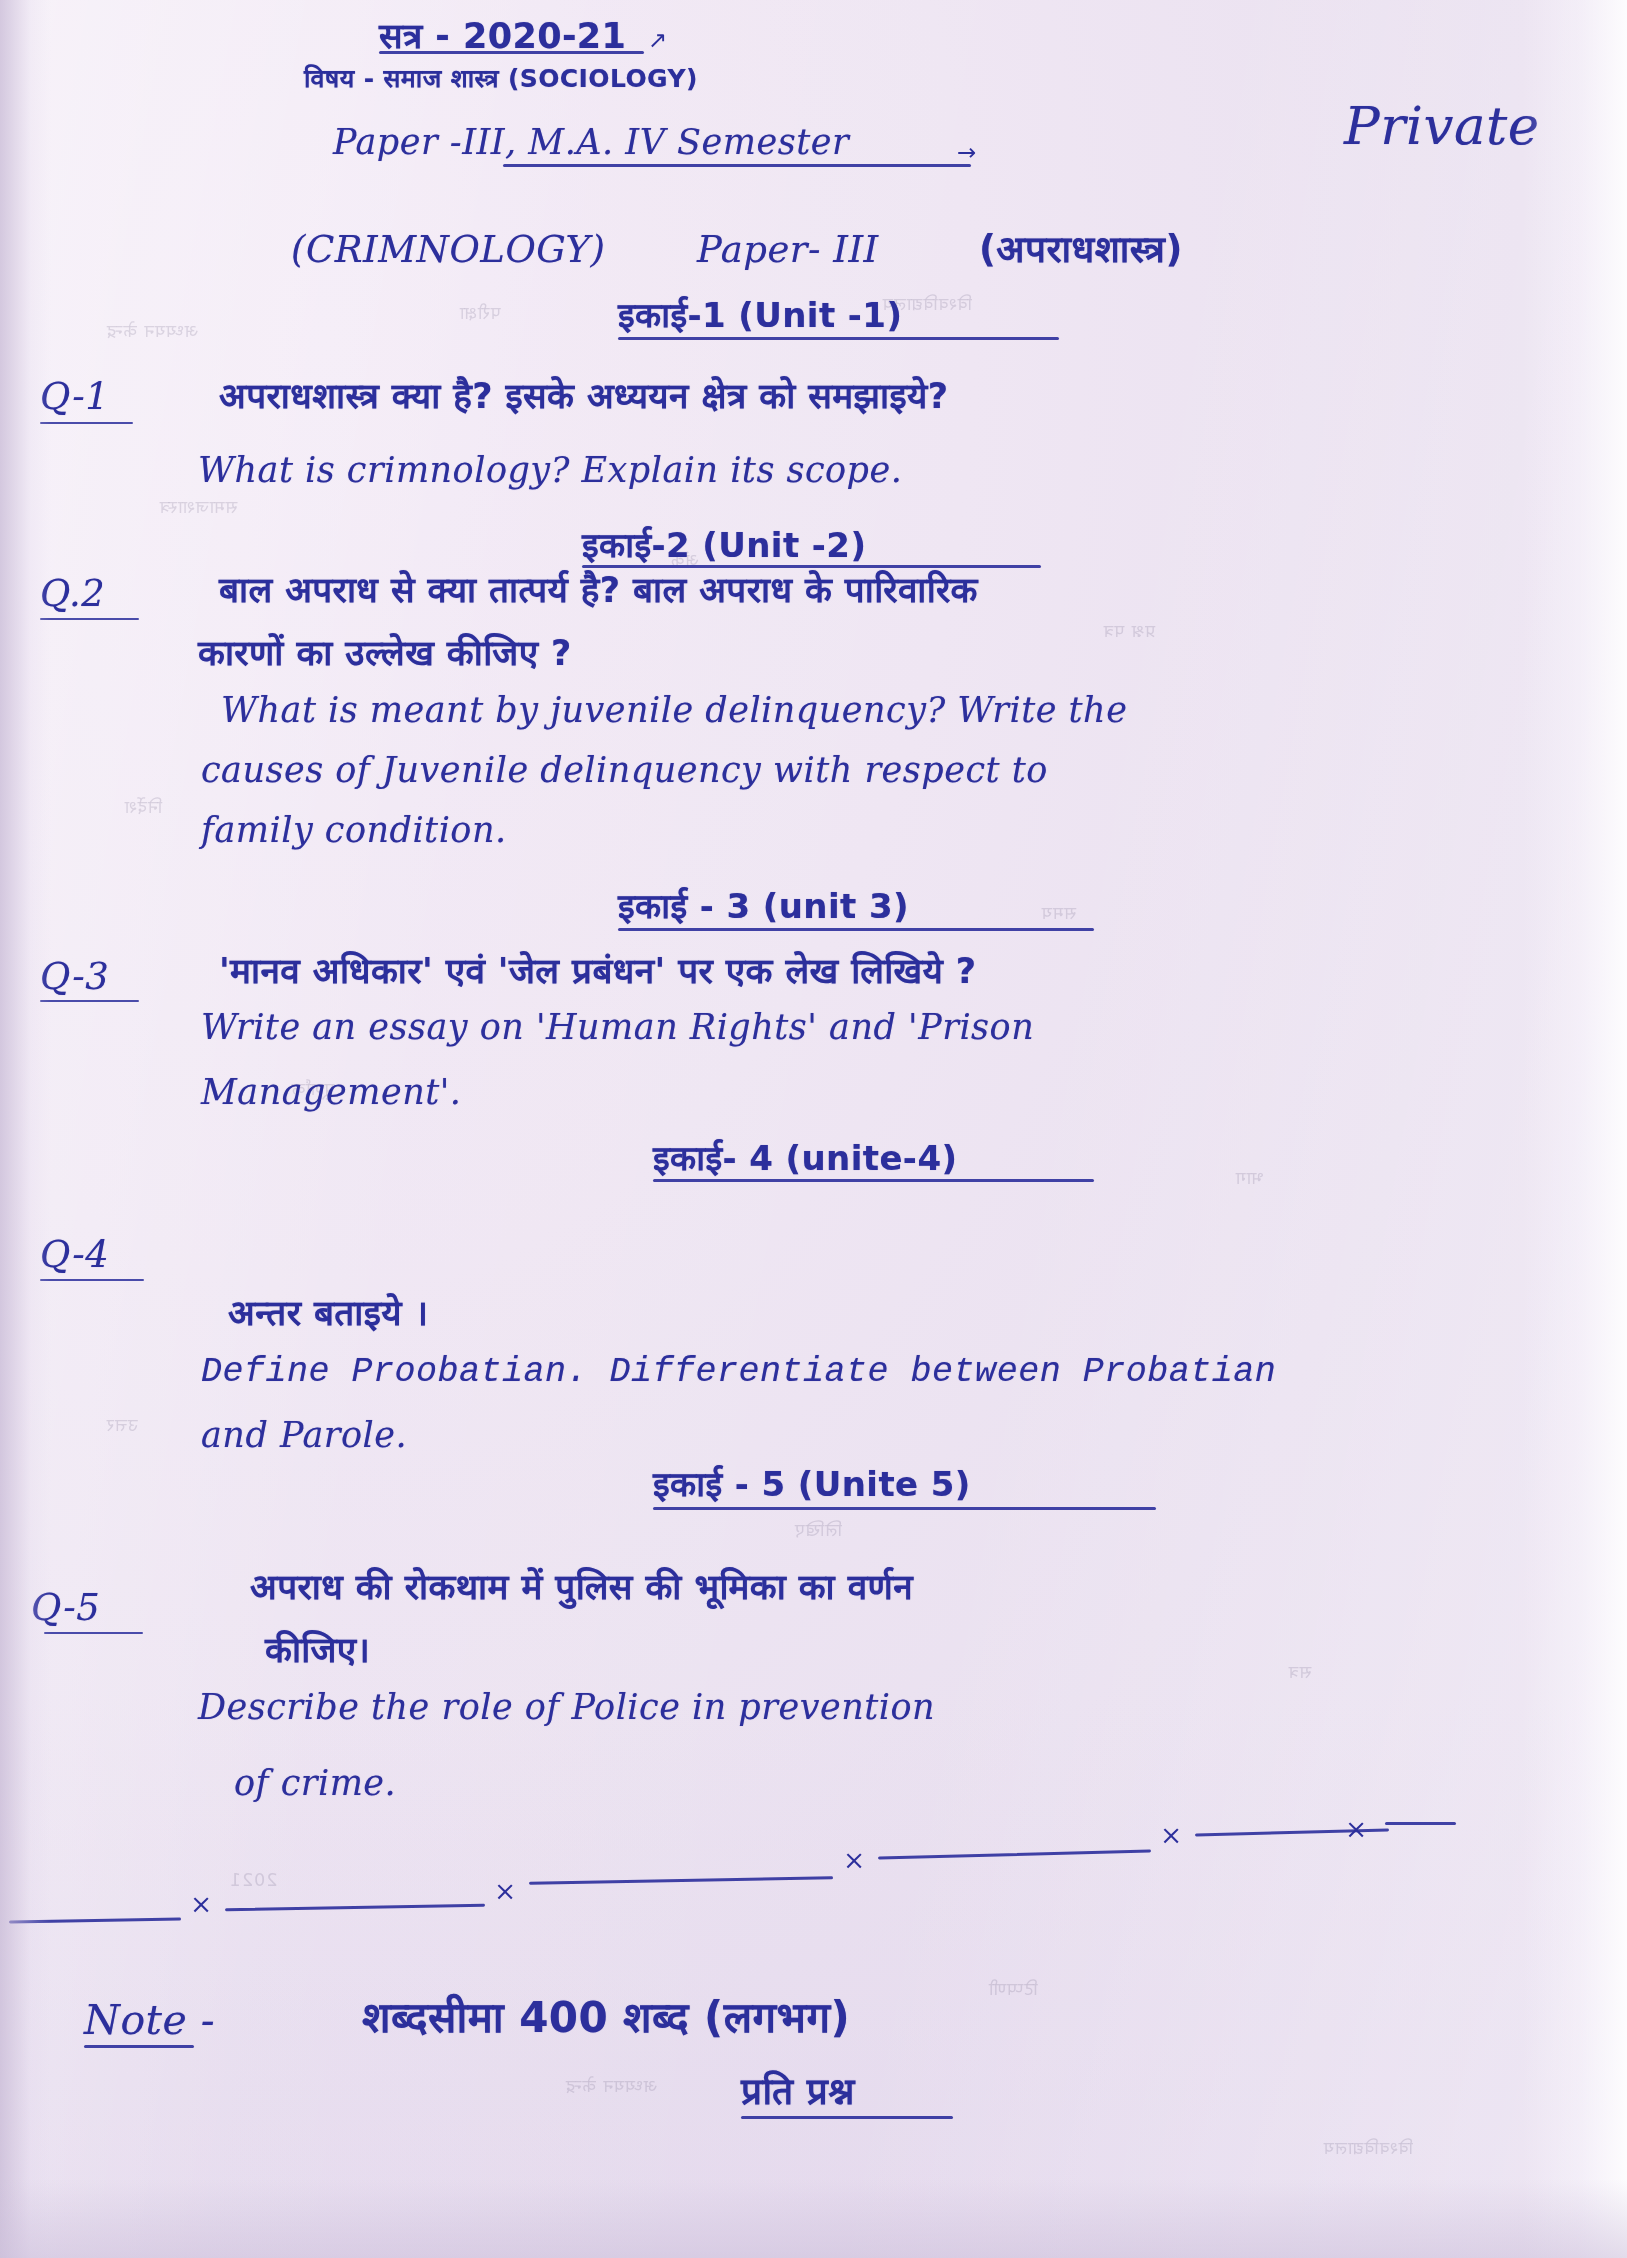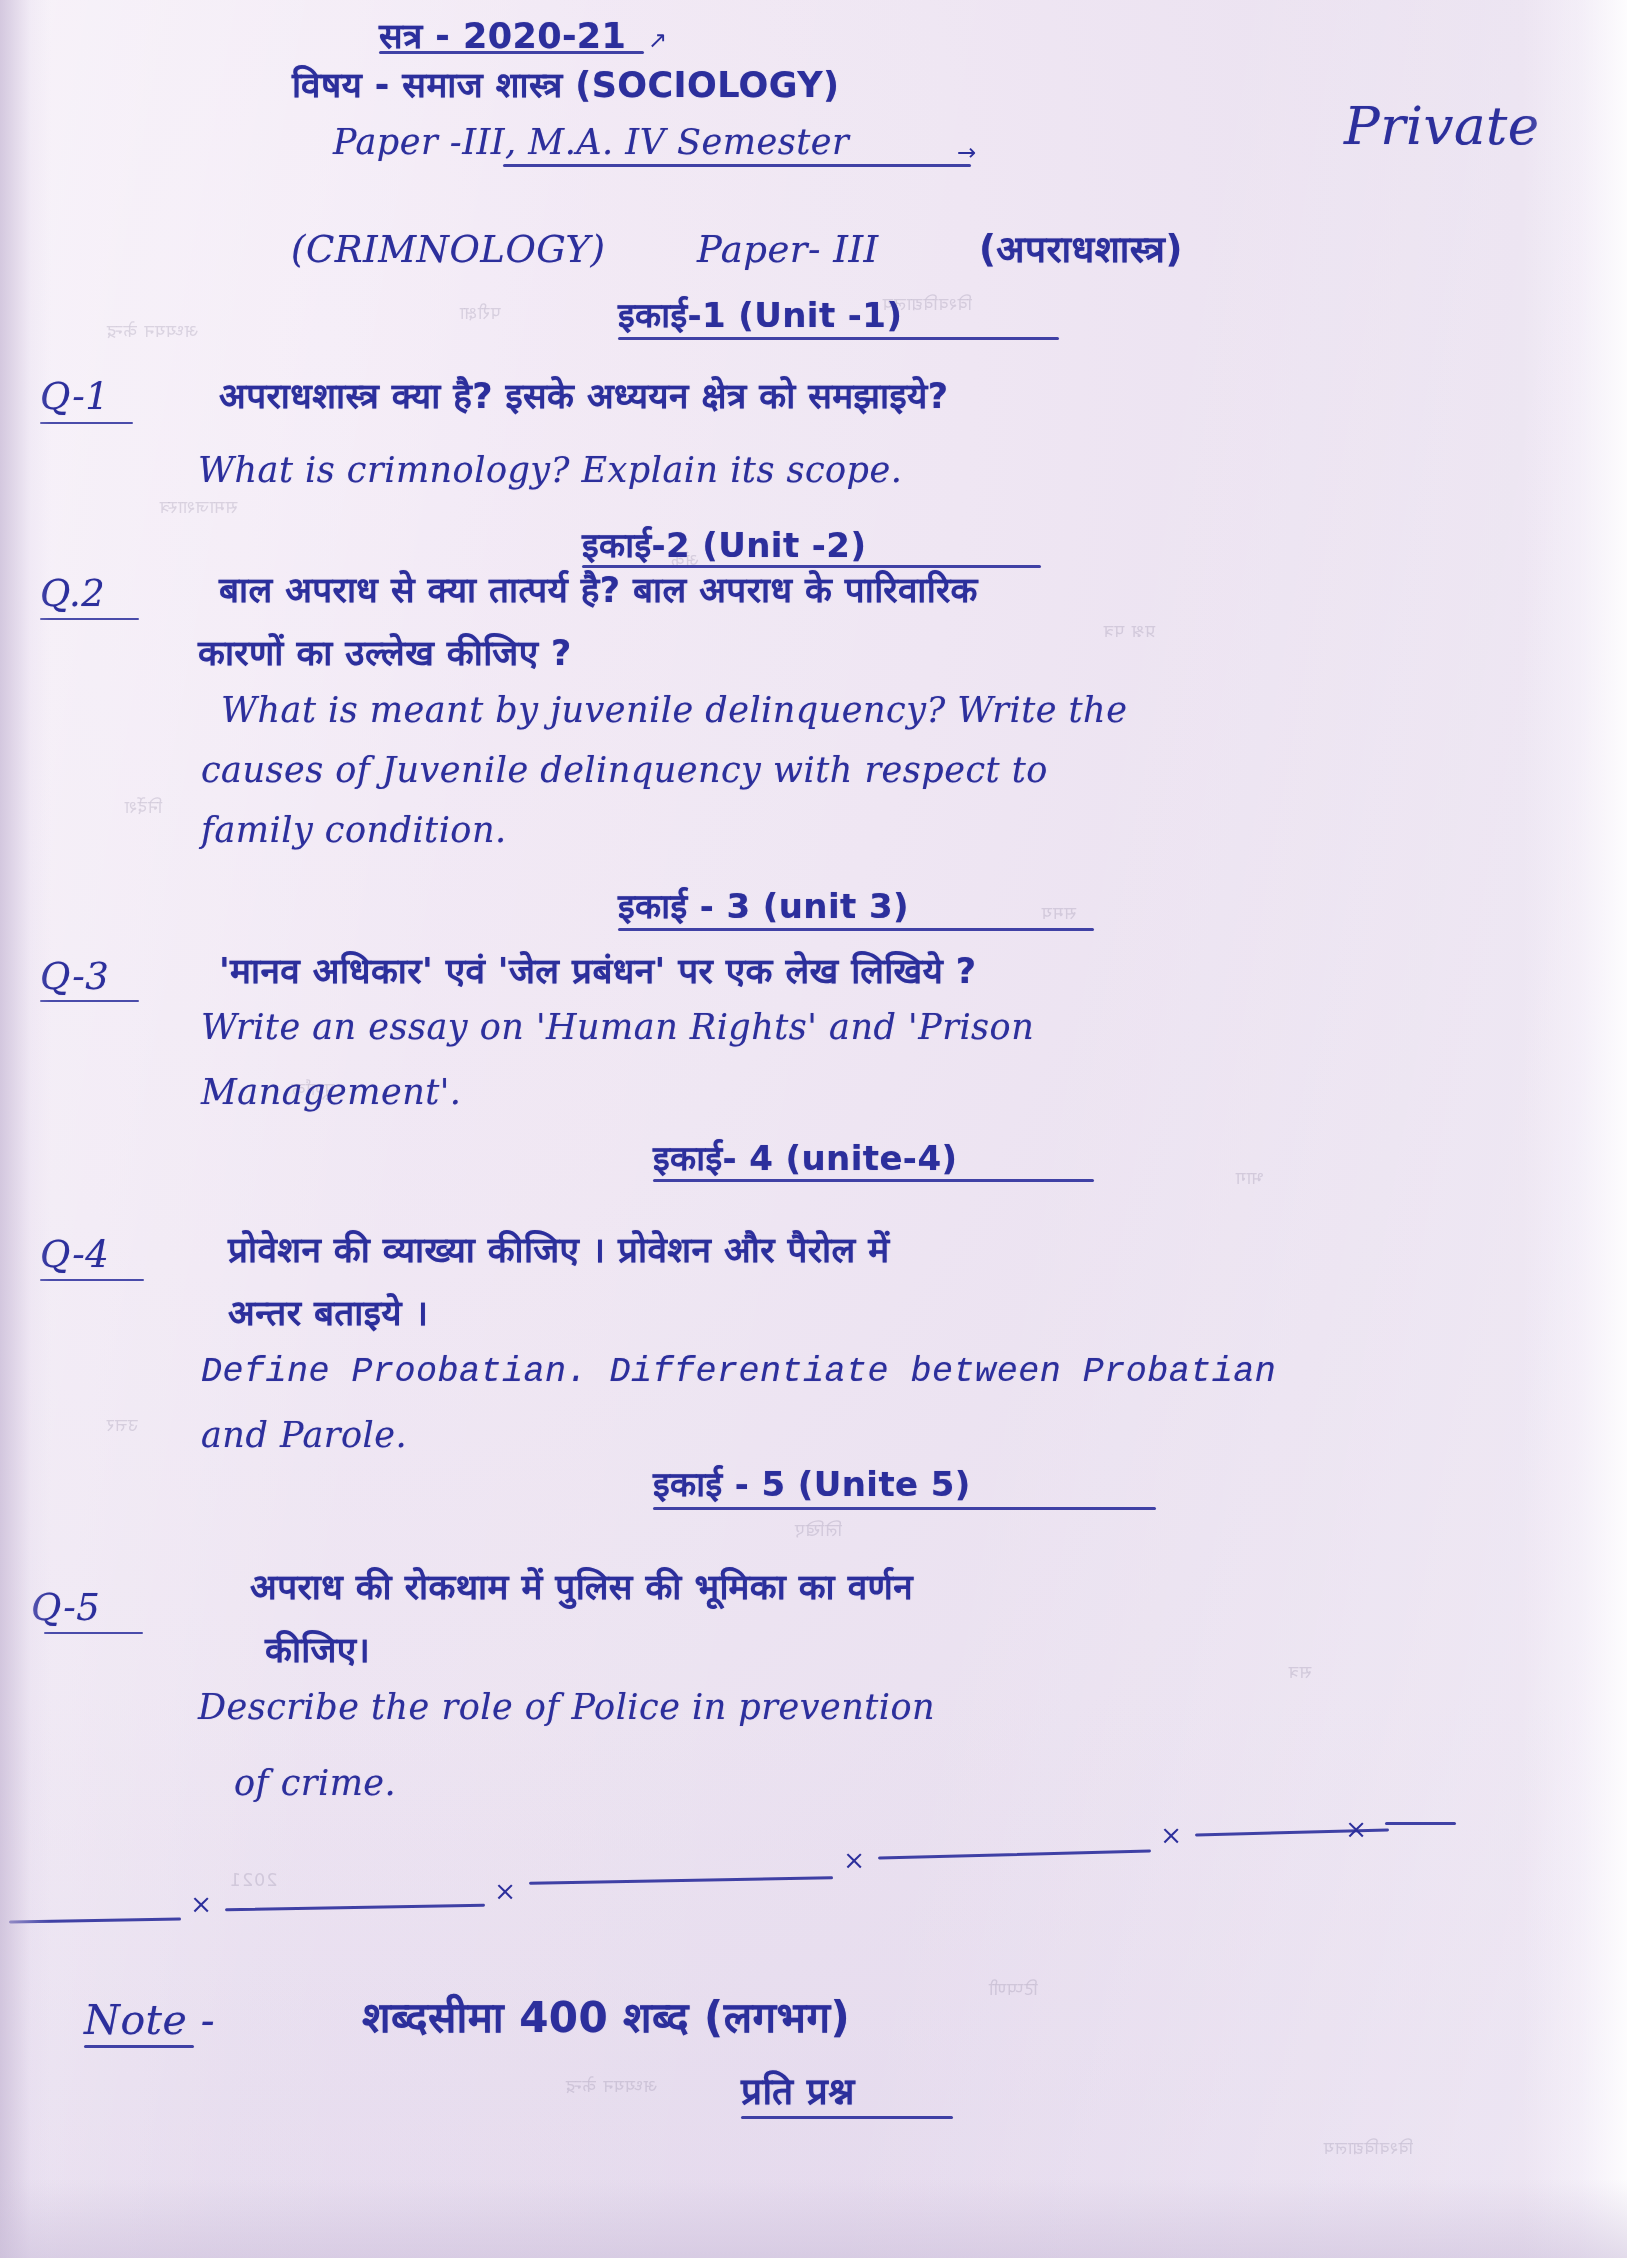--- a/index.html
+++ b/index.html
@@ -132,21 +132,21 @@
   <div class="bleed" style="left:1288px; top:1659px;">सत्र</div>
   <div class="bleed" style="left:229px; top:1870px;">2021</div>
   <div class="bleed" style="left:988px; top:1976px;">टिप्पणी</div>
   <div class="bleed" style="left:565px; top:2073px;">अध्ययन केन्द्र</div>
   <div class="bleed" style="left:1323px; top:2135px;">विश्वविद्यालय</div>
 
   <div class="ink hindi" style="left:379px; top:10.6px; font-size:35px;">सत्र - 2020-21</div>
   <div class="u" style="left:379px; top:51px; width:265px;"></div>
   <div class="arrow" style="left:648px; top:26.5px;">↗</div>
 
-  <div class="ink hindi" style="left:292px; top:60px; font-size:35px;">विषय - समाज शास्त्र (SOCIOLOGY)</div>
+  <div class="ink hindi" style="left:304px; top:60px; font-size:25px;">विषय - समाज शास्त्र (SOCIOLOGY)</div>
 
   <div class="ink eng" style="left:333px; top:122px; font-size:35px;">Paper -III, M.A. IV Semester</div>
   <div class="u" style="left:503px; top:164px; width:468px;"></div>
   <div class="arrow" style="left:957px; top:139px;">→</div>
 
   <div class="ink eng" style="left:1344px; top:95px; font-size:53px;">Private</div>
 
   <div class="ink eng" style="left:291px; top:228px; font-size:37px;">(CRIMNOLOGY)</div>
   <div class="ink eng" style="left:697px; top:228px; font-size:37px;">Paper- III</div>
   <div class="ink hindi" style="left:979px; top:222px; font-size:37px;">(अपराधशास्त्र)</div>
@@ -181,21 +181,20 @@
   <div class="ink hindi" style="left:219px; top:946px; font-size:35px;">'मानव अधिकार' एवं 'जेल प्रबंधन' पर एक लेख लिखिये ?</div>
   <div class="ink eng" style="left:201px; top:1007px; font-size:35px;">Write an essay on 'Human Rights' and 'Prison</div>
   <div class="ink eng" style="left:201px; top:1072px; font-size:35px;">Management'.</div>
 
   <div class="ink hindi" style="left:653px; top:1134px; font-size:34px;">इकाई- 4 (unite-4)</div>
   <div class="u" style="left:653px; top:1179px; width:441px;"></div>
 
   <div class="ink eng" style="left:40px; top:1233px; font-size:37px;">Q-4</div>
   <div class="u thin" style="left:40px; top:1279px; width:104px;"></div>
 
-  <div class="ink hindi" style="left:228px; top:1225px; font-size:35px;">प्रोवेशन की व्याख्या कीजिए । प्रोवेशन और पैरोल में</div>
   <div class="ink hindi" style="left:228px; top:1288px; font-size:35px;">अन्तर बताइये ।</div>
   <div class="ink eng" style="left:201px; top:1352px; font-size:35px;font-family:Liberation Mono, monospace;">Define Proobatian. Differentiate between Probatian</div>
   <div class="ink eng" style="left:201px; top:1415px; font-size:35px;">and Parole.</div>
 
   <div class="ink hindi" style="left:653px; top:1460px; font-size:34px;">इकाई - 5 (Unite 5)</div>
   <div class="u" style="left:653px; top:1507px; width:503px;"></div>
 
   <div class="ink eng" style="left:31px; top:1586px; font-size:37px;">Q-5</div>
   <div class="u thin" style="left:44px; top:1632px; width:99px;"></div>
 

